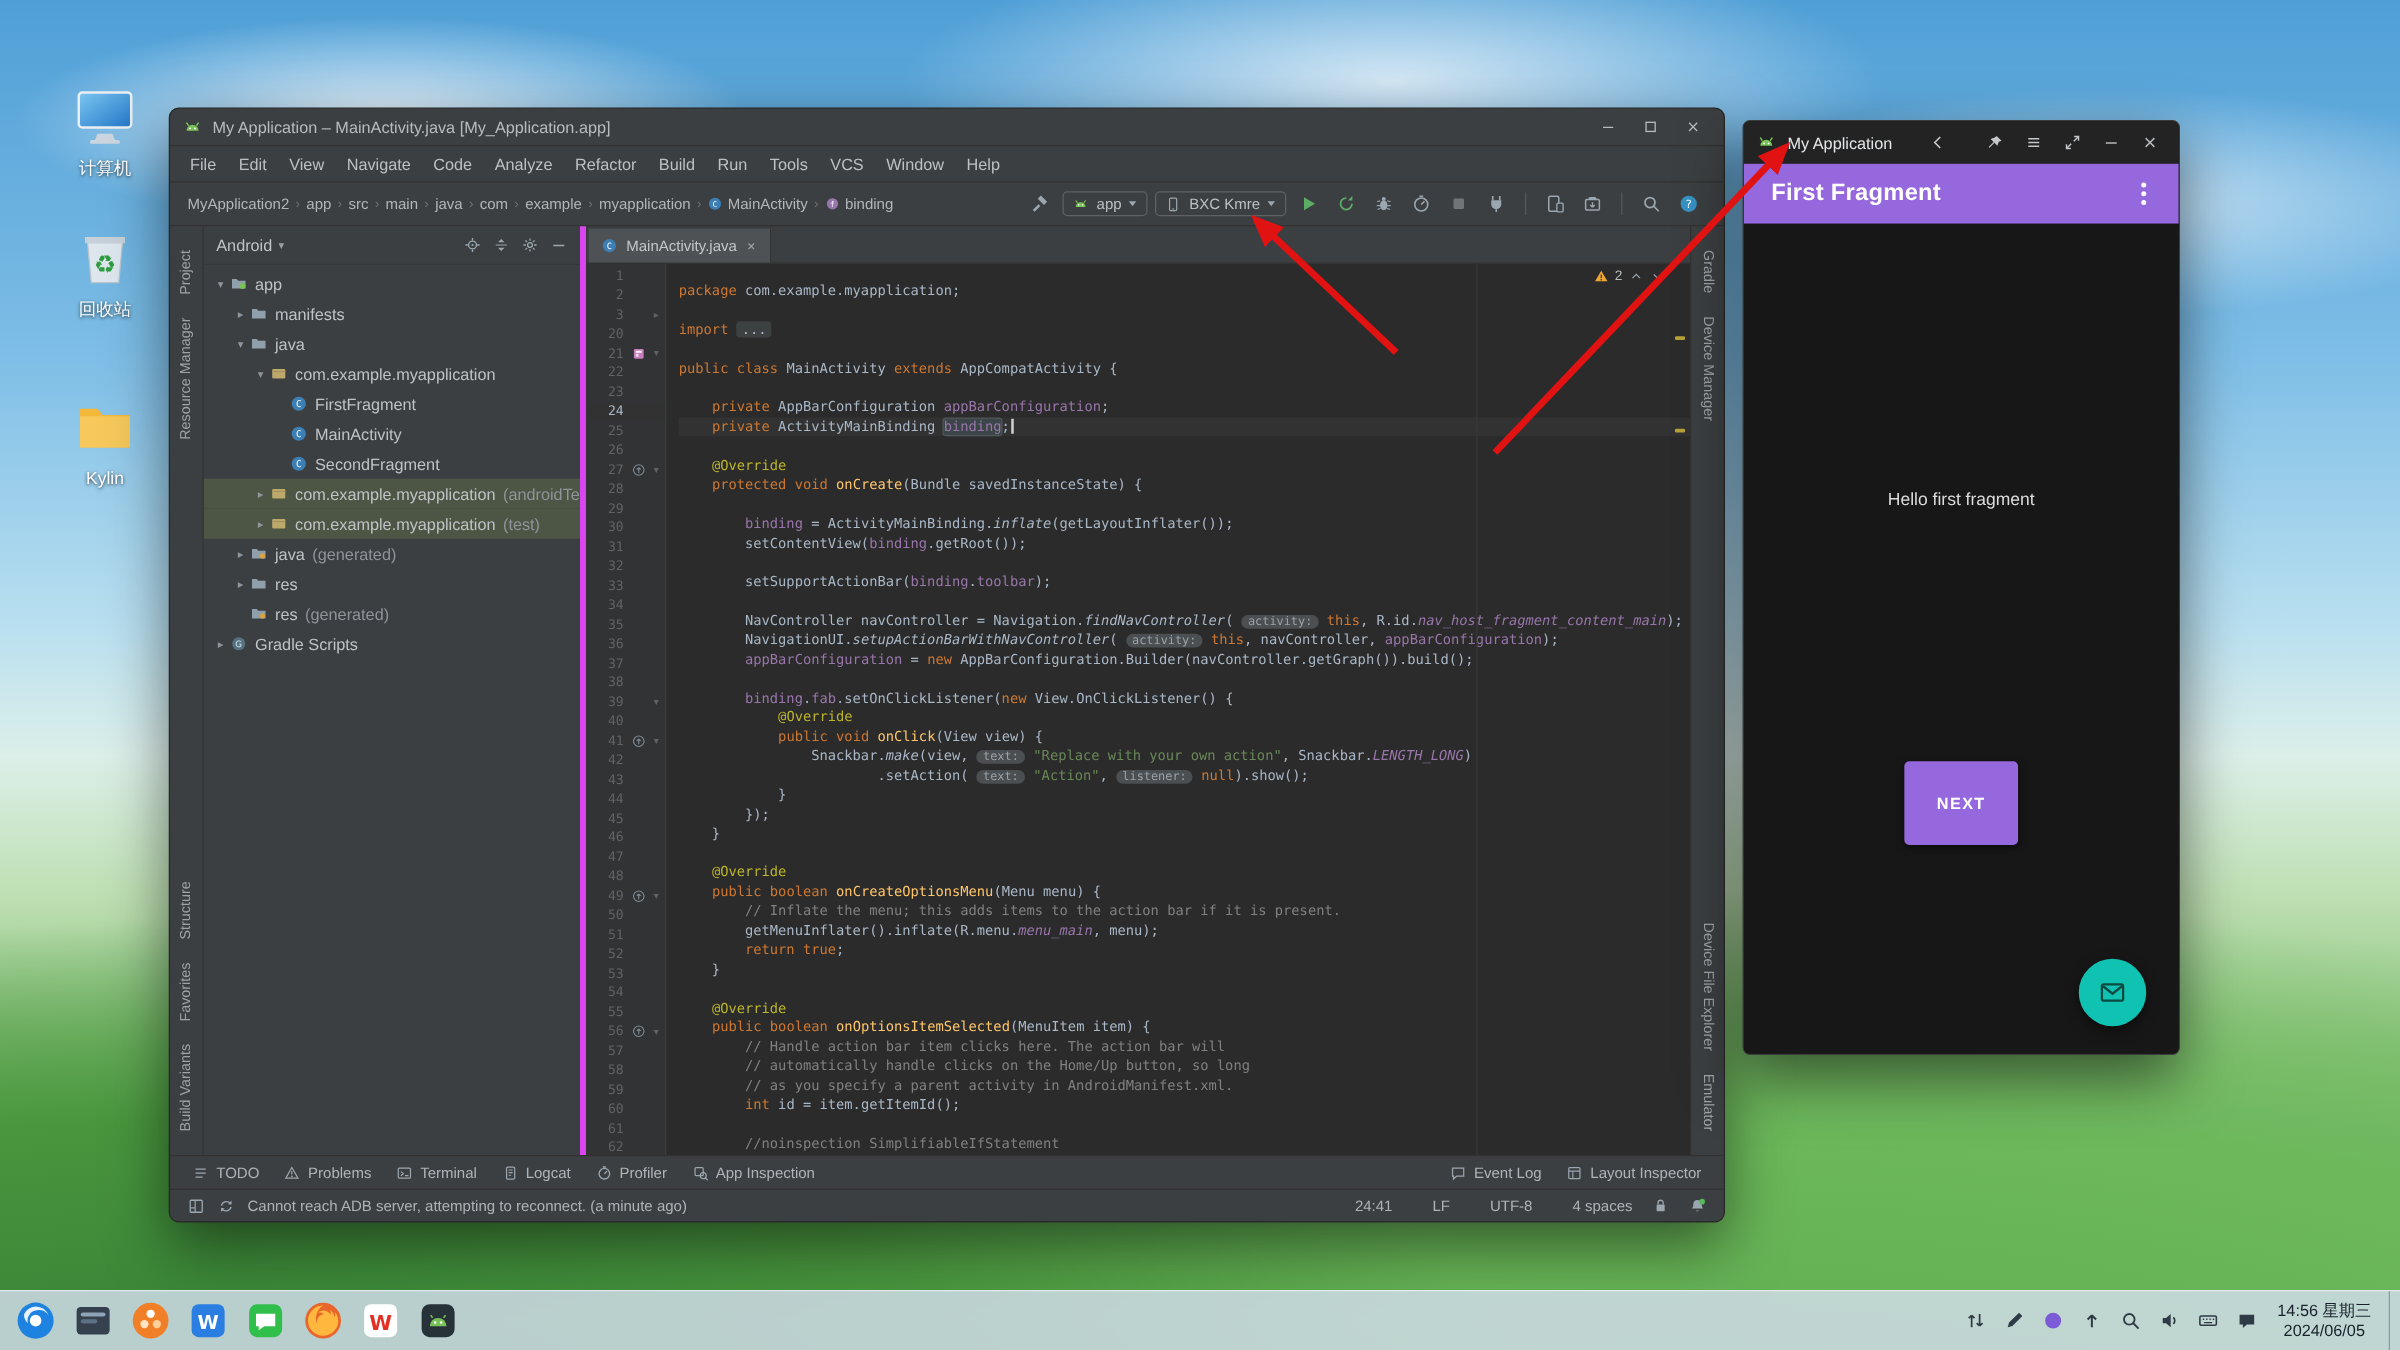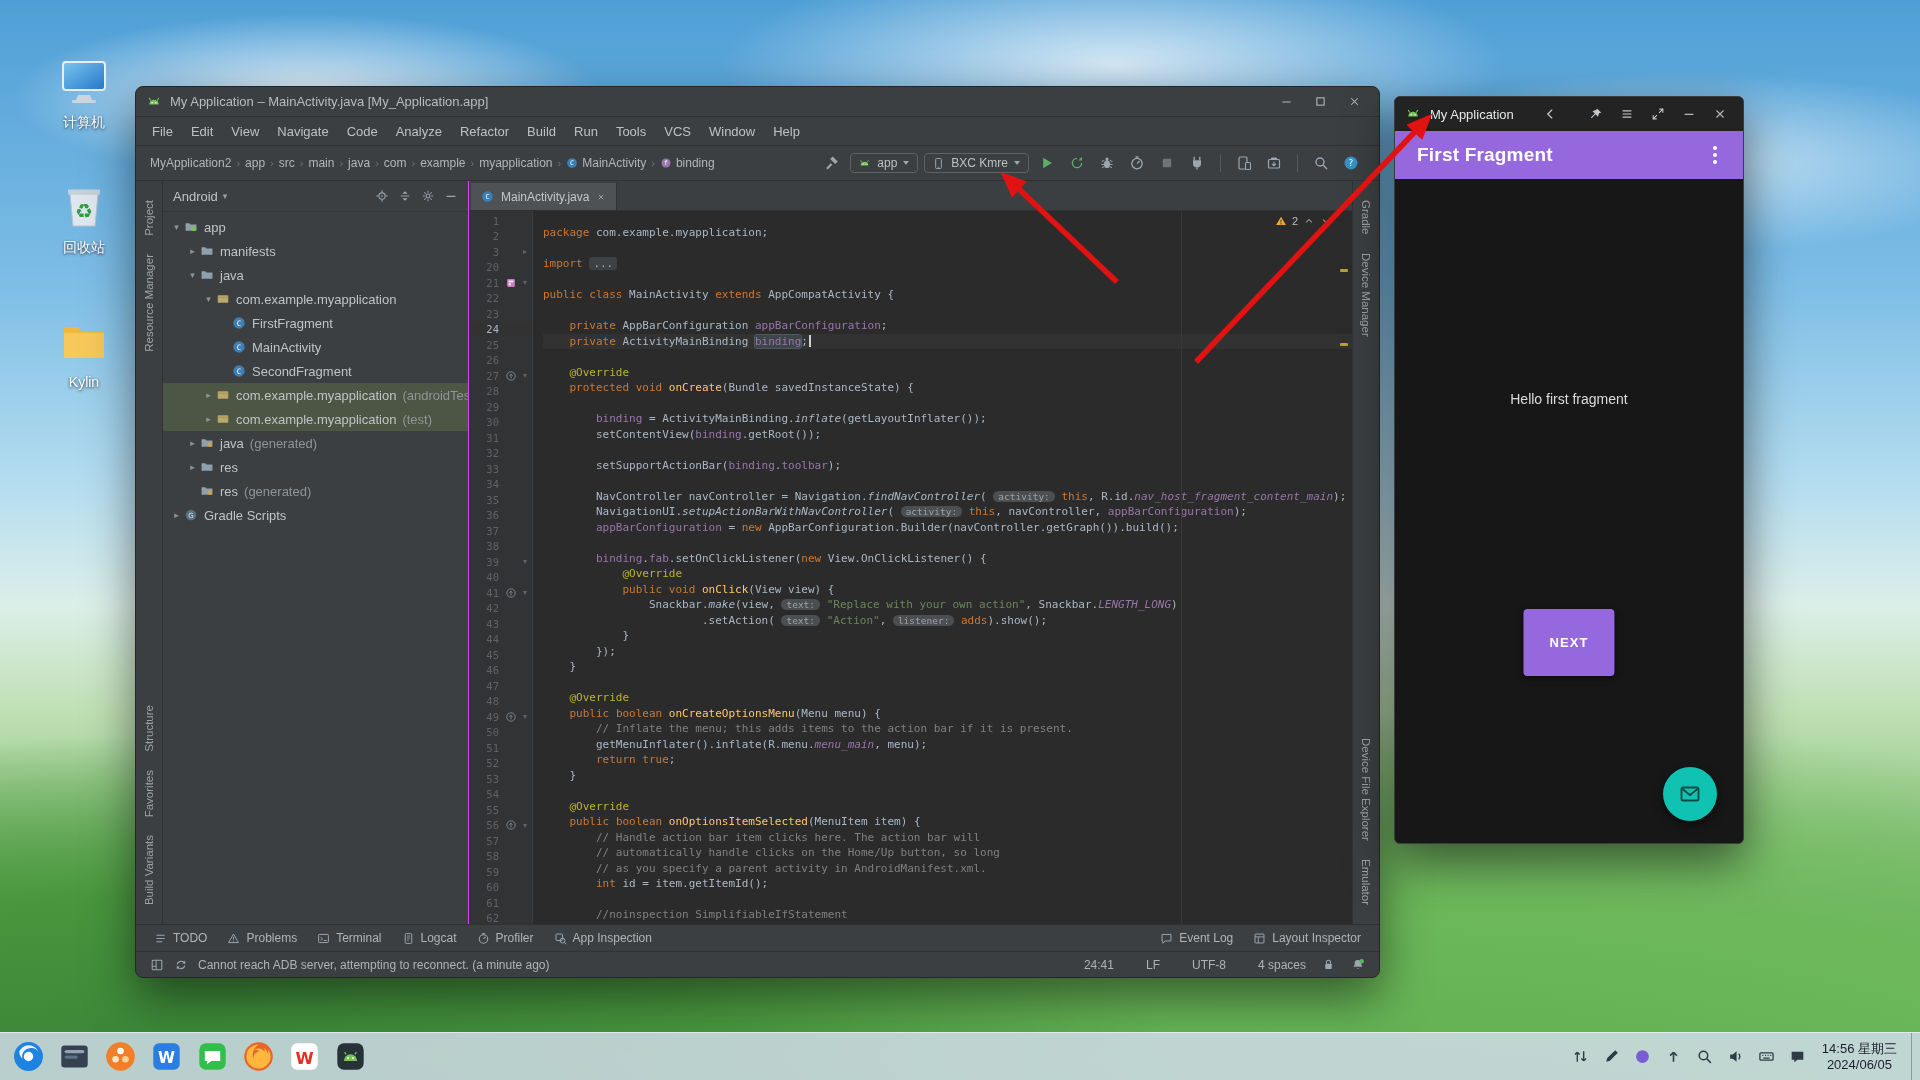--- a/index.html
+++ b/index.html
@@ -48,21 +48,21 @@
   .cmb-caret{width:0;height:0;border-left:3.5px solid transparent;border-right:3.5px solid transparent;border-top:4px solid #9aa7b0;}
 
   .center{flex:1;display:flex;min-height:0;}
   .stripe{width:27px;flex:none;background:#3c3f41;display:flex;flex-direction:column;align-items:center;padding:10px 0;}
   .stripe-l{border-right:1px solid #323232;}
   .stripe-r{border-left:1px solid #323232;}
   .stripe-item{writing-mode:vertical-rl;font-size:11.5px;color:#9ea3a7;padding:9px 0;cursor:pointer;white-space:nowrap;}
   .stripe-l .stripe-item{transform:rotate(180deg);}
   .stripe-spacer{flex:1;}
 
-  .project{width:306px;flex:none;border-right:1px solid #d946ef;display:flex;flex-direction:column;background:#3c3f41;min-height:0;}
+  .project{width:306px;flex:none;border-right:5px solid #d946ef;display:flex;flex-direction:column;background:#3c3f41;min-height:0;}
   .proj-header{height:31px;flex:none;display:flex;align-items:center;gap:6px;padding:0 10px;font-size:13px;color:#c0c4c7;border-bottom:1px solid #353738;}
   .proj-mode{display:inline-flex;align-items:center;gap:5px;cursor:pointer;}
   .hdr-caret{font-size:9px;color:#9aa0a4;}
   .proj-actions{margin-left:auto;display:flex;align-items:center;gap:9px;}
   .proj-actions .icn{cursor:pointer;}
   .tree{flex:1;overflow:hidden;padding-top:3px;}
   .tree-row{height:24px;display:flex;align-items:center;font-size:13px;color:#bfc3c6;white-space:nowrap;overflow:hidden;cursor:pointer;}
   .tree-row.selected{background:#4d5644;}
   .tree-arrow{width:15px;flex:none;color:#8f959a;font-size:9px;text-align:center;}
   .tree-label{margin-left:6px;}
@@ -141,21 +141,21 @@
   .tray-icon svg{width:17px;height:17px;}
   .clock{text-align:center;color:#17212b;font-size:13px;line-height:16px;padding:0 14px 0 4px;cursor:pointer;white-space:nowrap;}
   .show-desktop{width:9px;align-self:stretch;border-left:1px solid rgba(90,110,130,.55);cursor:pointer;}
 </style>
 </head>
 <body>
 
 <div class="stage">
 
   <div class="desk-icons" id="desk-icons">
-      <div class="desk-icon" style="top: 55px;">
+      <div class="desk-icon" style="top: 67px;">
         <span class="icn s52">
           <svg viewBox="0 0 52 52">
             <defs>
               <linearGradient id="scrG" x1="0" y1="0" x2="1" y2="1">
                 <stop offset="0" stop-color="#7cc6f0"></stop>
                 <stop offset="1" stop-color="#2377c8"></stop>
               </linearGradient>
             </defs>
             <rect x="5" y="7" width="42" height="28" rx="3" fill="url(#scrG)" stroke="#e8eef4" stroke-width="2"></rect>
             <path d="M20 40h12l2 5H18z" fill="#cdd6de"></path>
@@ -860,21 +860,21 @@
               <div class="c-row"><span class="tk-pl">        setSupportActionBar(</span><span class="tk-field">binding</span><span class="tk-pl">.</span><span class="tk-field">toolbar</span><span class="tk-pl">);</span></div>
               <div class="c-row"></div>
               <div class="c-row"><span class="tk-pl">        NavController navController = Navigation.</span><span class="tk-fnIt">findNavController</span><span class="tk-pl">( </span><span class="tk-hint">activity:</span><span class="tk-pl"> </span><span class="tk-kw">this</span><span class="tk-pl">, R.id.</span><span class="tk-fieldIt">nav_host_fragment_content_main</span><span class="tk-pl">);</span></div>
               <div class="c-row"><span class="tk-pl">        NavigationUI.</span><span class="tk-fnIt">setupActionBarWithNavController</span><span class="tk-pl">( </span><span class="tk-hint">activity:</span><span class="tk-pl"> </span><span class="tk-kw">this</span><span class="tk-pl">, navController, </span><span class="tk-field">appBarConfiguration</span><span class="tk-pl">);</span></div>
               <div class="c-row"><span class="tk-pl">        </span><span class="tk-field">appBarConfiguration</span><span class="tk-pl"> = </span><span class="tk-kw">new</span><span class="tk-pl"> AppBarConfiguration.Builder(navController.getGraph()).build();</span></div>
               <div class="c-row"></div>
               <div class="c-row"><span class="tk-pl">        </span><span class="tk-field">binding</span><span class="tk-pl">.</span><span class="tk-field">fab</span><span class="tk-pl">.setOnClickListener(</span><span class="tk-kw">new</span><span class="tk-pl"> View.OnClickListener() {</span></div>
               <div class="c-row"><span class="tk-pl">            </span><span class="tk-ann">@Override</span></div>
               <div class="c-row"><span class="tk-pl">            </span><span class="tk-kw">public</span><span class="tk-pl"> </span><span class="tk-kw">void</span><span class="tk-pl"> </span><span class="tk-fn">onClick</span><span class="tk-pl">(View view) {</span></div>
               <div class="c-row"><span class="tk-pl">                Snackbar.</span><span class="tk-fnIt">make</span><span class="tk-pl">(view, </span><span class="tk-hint">text:</span><span class="tk-pl"> </span><span class="tk-str">"Replace with your own action"</span><span class="tk-pl">, Snackbar.</span><span class="tk-fieldIt">LENGTH_LONG</span><span class="tk-pl">)</span></div>
-              <div class="c-row"><span class="tk-pl">                        .setAction( </span><span class="tk-hint">text:</span><span class="tk-pl"> </span><span class="tk-str">"Action"</span><span class="tk-pl">, </span><span class="tk-hint">listener:</span><span class="tk-pl"> </span><span class="tk-kw">adds</span><span class="tk-pl">).show();</span></div>
+              <div class="c-row"><span class="tk-pl">                        .setAction( </span><span class="tk-hint">text:</span><span class="tk-pl"> </span><span class="tk-str">"Action"</span><span class="tk-pl">, </span><span class="tk-hint">listener:</span><span class="tk-pl"> </span><span class="tk-kw">null</span><span class="tk-pl">).show();</span></div>
               <div class="c-row"><span class="tk-pl">            }</span></div>
               <div class="c-row"><span class="tk-pl">        });</span></div>
               <div class="c-row"><span class="tk-pl">    }</span></div>
               <div class="c-row"></div>
               <div class="c-row"><span class="tk-pl">    </span><span class="tk-ann">@Override</span></div>
               <div class="c-row"><span class="tk-pl">    </span><span class="tk-kw">public</span><span class="tk-pl"> </span><span class="tk-kw">boolean</span><span class="tk-pl"> </span><span class="tk-fn">onCreateOptionsMenu</span><span class="tk-pl">(Menu menu) {</span></div>
               <div class="c-row"><span class="tk-pl">        </span><span class="tk-com">// Inflate the menu; this adds items to the action bar if it is present.</span></div>
               <div class="c-row"><span class="tk-pl">        getMenuInflater().inflate(R.menu.</span><span class="tk-fieldIt">menu_main</span><span class="tk-pl">, menu);</span></div>
               <div class="c-row"><span class="tk-pl">        </span><span class="tk-kw">return</span><span class="tk-pl"> </span><span class="tk-kw">true</span><span class="tk-pl">;</span></div>
               <div class="c-row"><span class="tk-pl">    }</span></div>

